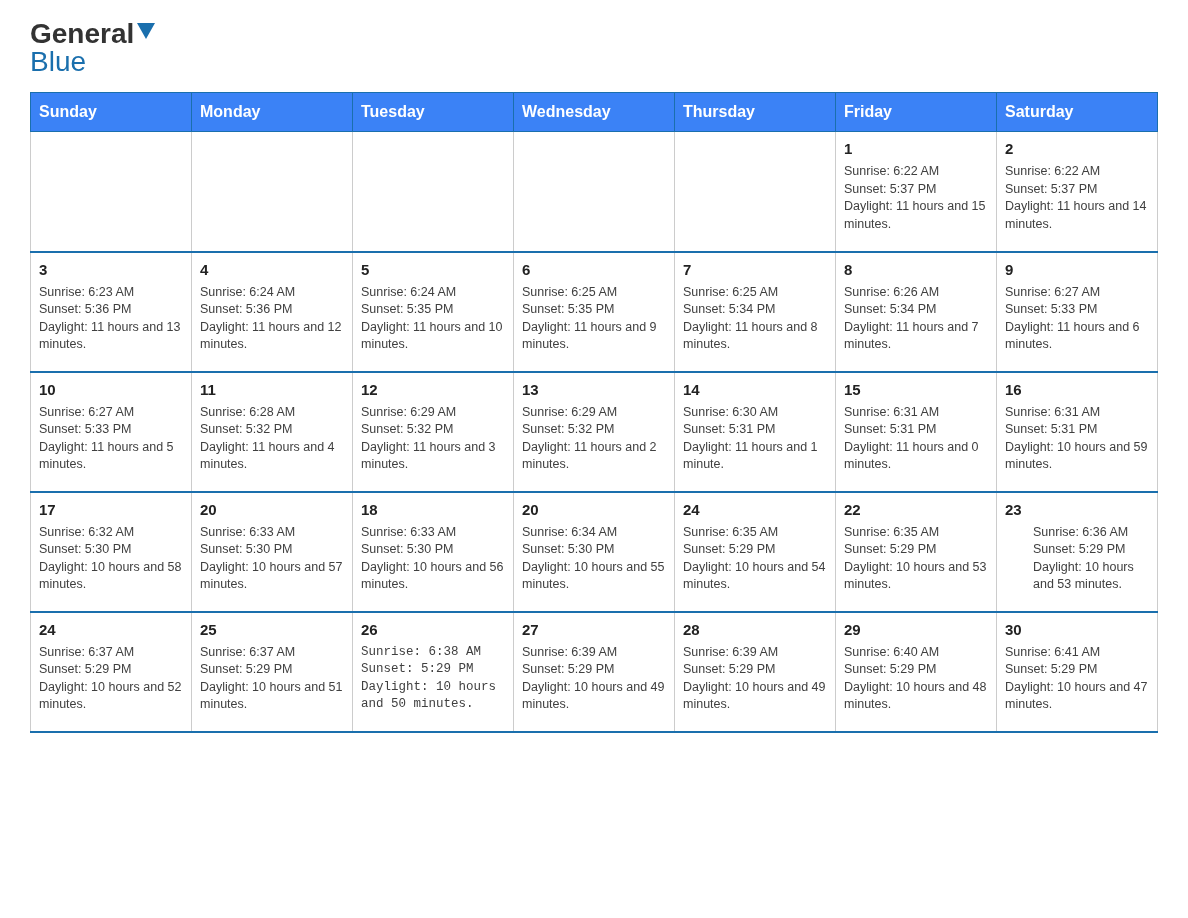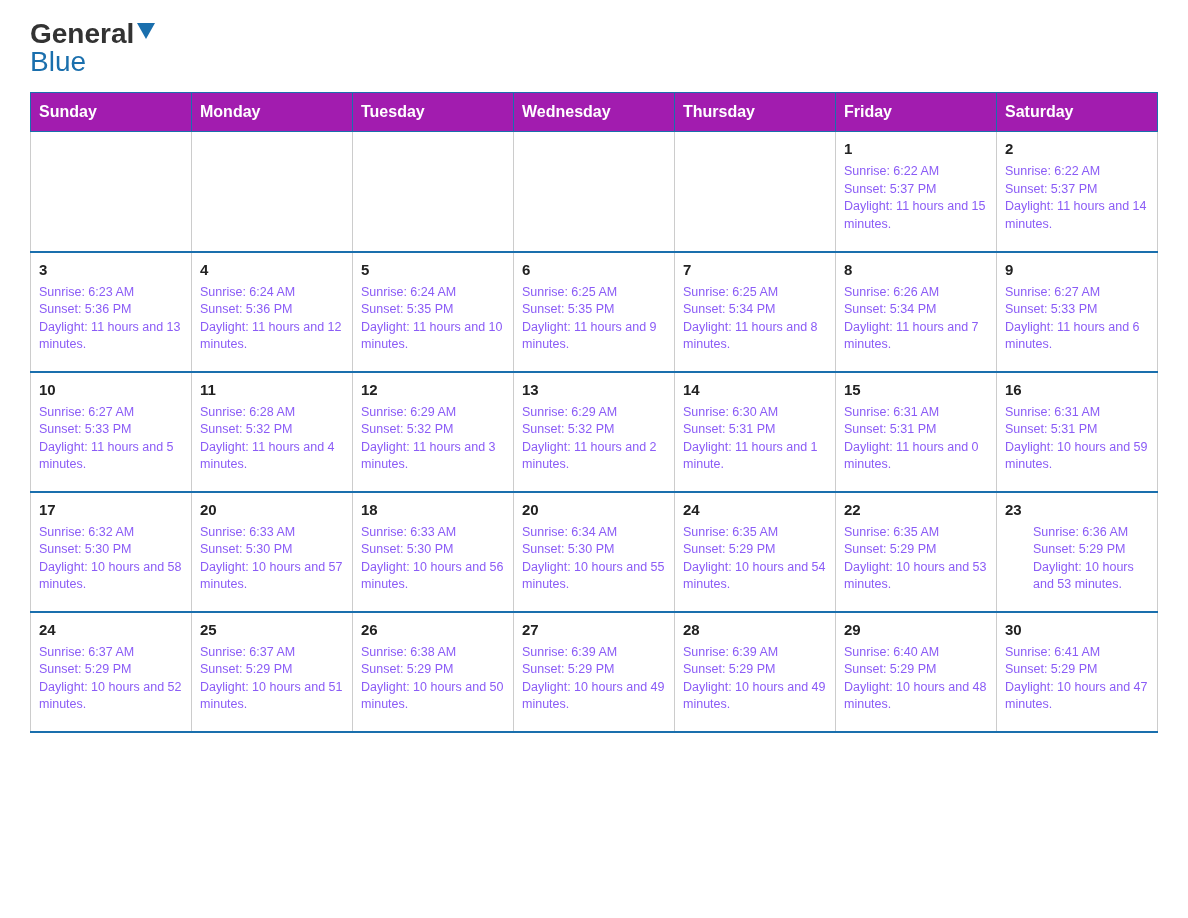--- a/index.html
+++ b/index.html
@@ -48,21 +48,21 @@
       font-size: 20px;
       color: #444;
       margin-top: 4px;
     }
     .calendar {
       width: 100%;
       border-collapse: collapse;
       table-layout: fixed;
     }
     .calendar thead th {
-      background-color: #a21caf;
+      background-color: #3b82f6;
       color: #fff;
       font-size: 16px;
       font-weight: 600;
       padding: 10px 8px;
       text-align: left;
       border: 1px solid #1a6fad;
     }
     .calendar tbody td {
       border: 1px solid #ccc;
       vertical-align: top;
@@ -76,21 +76,21 @@
       border-bottom: 2px solid #1a6fad;
     }
     .day-number {
       font-size: 15px;
       font-weight: bold;
       color: #222;
       margin-bottom: 4px;
     }
     .day-info {
       font-size: 12.5px;
-      color: #8b5cf6;
+      color: #404040;
     }
     .empty-cell {
       background: #fff;
     }
     
     .logo-row {
       display: flex;
       align-items: center;
     }
   </style>
@@ -281,21 +281,21 @@
 Daylight: 10 hours and 52 minutes.</div>
         </td>
         <td>
           <div class="day-number">25</div>
           <div class="day-info" style="white-space: pre-line;">Sunrise: 6:37 AM
 Sunset: 5:29 PM
 Daylight: 10 hours and 51 minutes.</div>
         </td>
         <td>
           <div class="day-number">26</div>
-          <div class="day-info" style="white-space: pre-line;">Sunrise: 6:38 AM
+          <div class="day-info" style="white-space: pre-line; font-family: Liberation Mono, monospace;">Sunrise: 6:38 AM
 Sunset: 5:29 PM
 Daylight: 10 hours and 50 minutes.</div>
         </td>
         <td>
           <div class="day-number">27</div>
           <div class="day-info" style="white-space: pre-line;">Sunrise: 6:39 AM
 Sunset: 5:29 PM
 Daylight: 10 hours and 49 minutes.</div>
         </td>
         <td>

